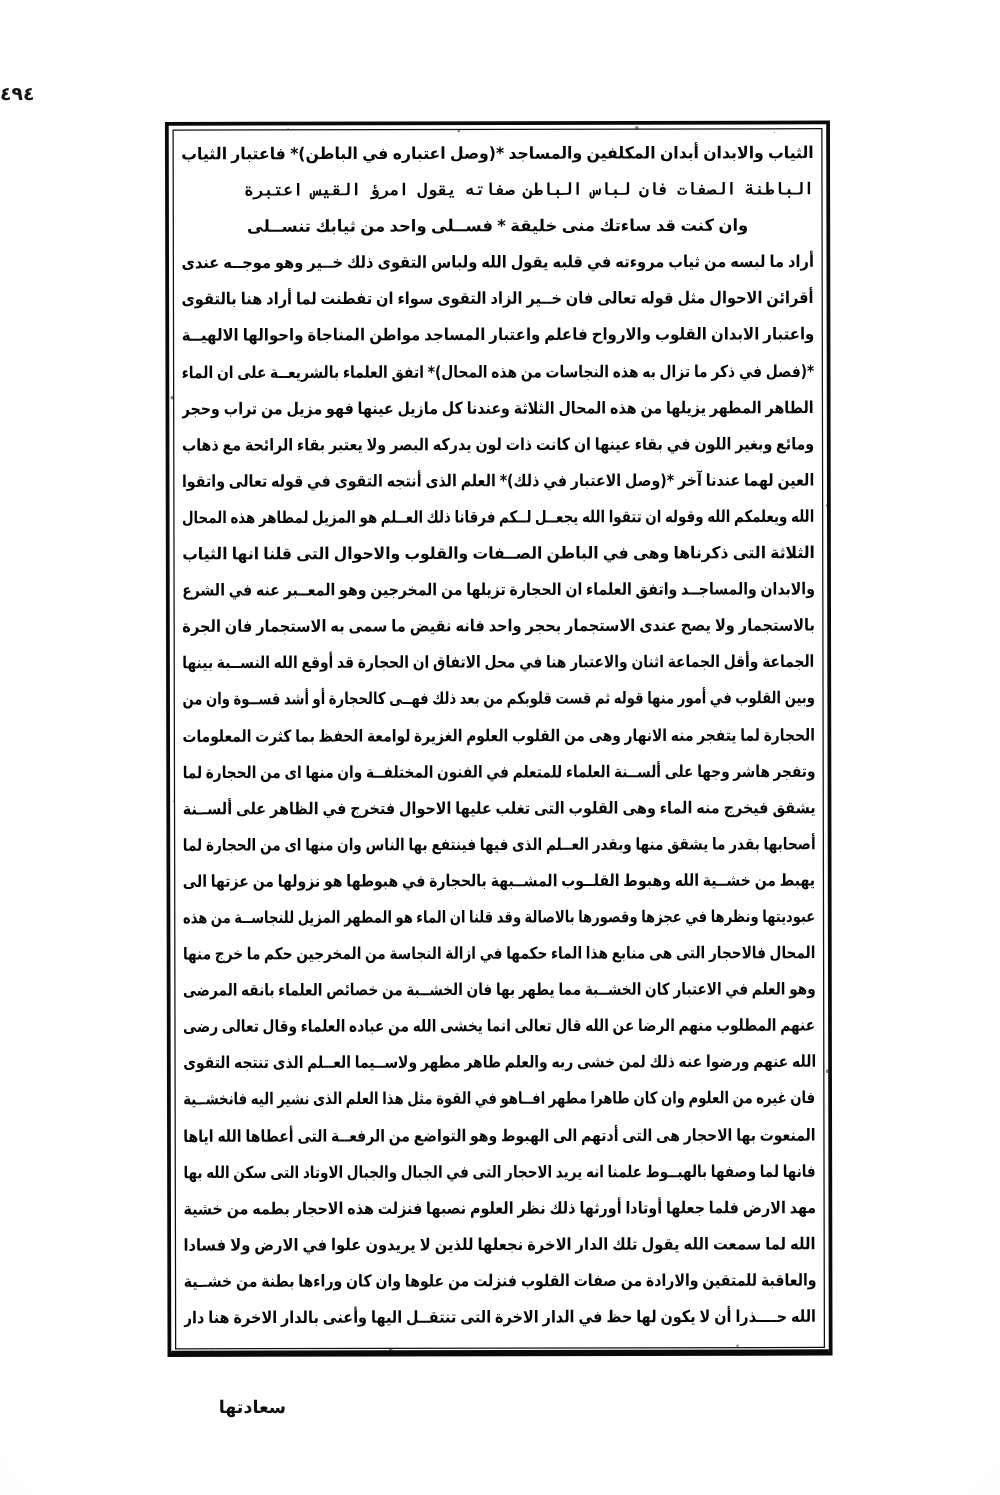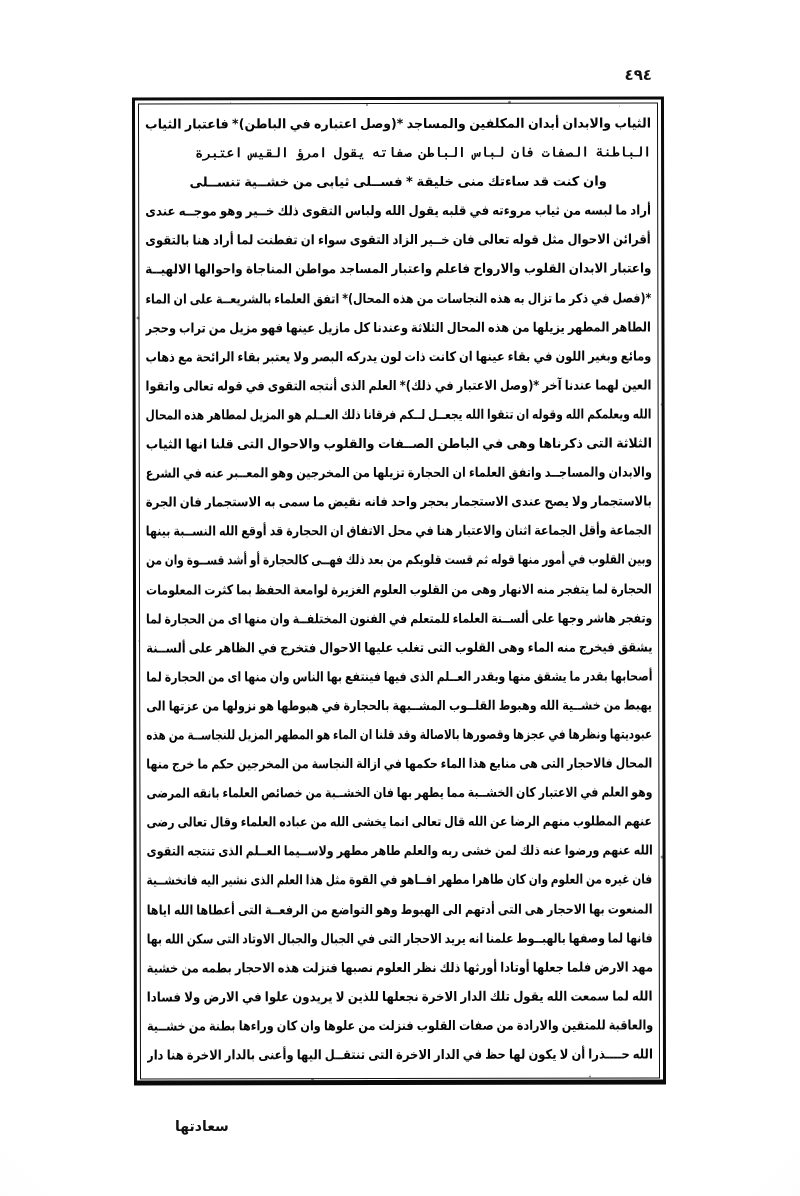--- a/index.html
+++ b/index.html
@@ -33,21 +33,21 @@
         rgba(238,238,236,1) 100%);
     pointer-events: none;
   }
 
   
   #folio {
     position: absolute;
     top: 66px;
     left: 0;
     width: 652px;
-    text-align: right;
+    text-align: left;
     font-family: "DejaVu Sans", sans-serif;
     font-size: 15px;
     font-weight: 700;
     letter-spacing: 1px;
     color: #131313;
     direction: rtl;
   }
 
   
   #text-frame {
@@ -153,21 +153,21 @@
 
   <div id="paper-tone"></div>
 
   <div id="folio">٤٩٤</div>
 
   <div id="text-frame">
     <div id="frame-inner">
       <div id="text-body">
           <div class="tline"><span style="width: auto; white-space: nowrap; display: inline-block; transform: scaleX(0.9583); transform-origin: right center;">الثياب والابدان أبدان المكلفين والمساجد  *(وصل اعتباره في الباطن)*  فاعتبار الثياب</span></div>
           <div class="tline right"><span style="width: auto; white-space: nowrap; font-family: Liberation Mono, monospace;">الباطنة الصفات فان لباس الباطن صفاته يقول امرؤ القيس اعتبرة</span></div>
-          <div class="tline center"><span style="width: auto; white-space: nowrap;">وان كنت قد ساءتك منى خليقة  *  فســلى ثيابى من خشــية تنســلى</span></div>
+          <div class="tline center"><span style="width: auto; white-space: nowrap;">وان كنت قد ساءتك منى خليقة  *  فســلى واحد من ثيابك تنســلى</span></div>
           <div class="tline"><span style="width: auto; white-space: nowrap; display: inline-block; transform: scaleX(0.894); transform-origin: right center;">أراد ما لبسه من ثياب مروءته في قلبه يقول الله ولباس التقوى ذلك خــير وهو موجــه عندى</span></div>
           <div class="tline"><span style="width: auto; white-space: nowrap; display: inline-block; transform: scaleX(0.8893); transform-origin: right center;">أقرائن الاحوال مثل قوله تعالى فان خــير الزاد التقوى سواء ان تفطنت لما أراد هنا بالتقوى</span></div>
           <div class="tline"><span style="width: auto; white-space: nowrap; display: inline-block; transform: scaleX(0.9117); transform-origin: right center;">واعتبار الابدان القلوب والارواح فاعلم واعتبار المساجد مواطن المناجاة واحوالها الالهيــة</span></div>
           <div class="tline"><span style="width: auto; white-space: nowrap; display: inline-block; transform: scaleX(0.8447); transform-origin: right center;">*(فصل في ذكر ما تزال به هذه النجاسات من هذه المحال)*  اتفق العلماء بالشريعــة على ان الماء</span></div>
           <div class="tline"><span style="width: auto; white-space: nowrap; display: inline-block; transform: scaleX(0.8694); transform-origin: right center;">الطاهر المطهر يزيلها من هذه المحال الثلاثة وعندنا كل مازيل عينها فهو مزيل من تراب وحجر</span></div>
           <div class="tline"><span style="width: auto; white-space: nowrap; display: inline-block; transform: scaleX(0.8694); transform-origin: right center;">ومائع وبغير اللون في بقاء عينها ان كانت ذات لون يدركه البصر ولا يعتبر بقاء الرائحة مع ذهاب</span></div>
           <div class="tline"><span style="width: auto; white-space: nowrap; display: inline-block; transform: scaleX(0.8679); transform-origin: right center;">العين لهما عندنا آخر *(وصل الاعتبار في ذلك)* العلم الذى أنتجه التقوى في قوله تعالى واتقوا</span></div>
           <div class="tline"><span style="width: auto; white-space: nowrap; display: inline-block; transform: scaleX(0.8161); transform-origin: right center;">الله ويعلمكم الله وقوله ان تتقوا الله يجعــل لــكم فرقانا ذلك العــلم هو المزيل لمطاهر هذه المحال</span></div>
           <div class="tline"><span style="width: auto; white-space: nowrap; display: inline-block; transform: scaleX(0.9511); transform-origin: right center;">الثلاثة التى ذكرناها وهى في الباطن الصــفات والقلوب والاحوال التى قلنا انها الثياب</span></div>
           <div class="tline"><span style="width: auto; white-space: nowrap; display: inline-block; transform: scaleX(0.8591); transform-origin: right center;">والابدان والمساجــد واتفق العلماء ان الحجارة تزيلها من المخرجين وهو المعــبر عنه في الشرع</span></div>

